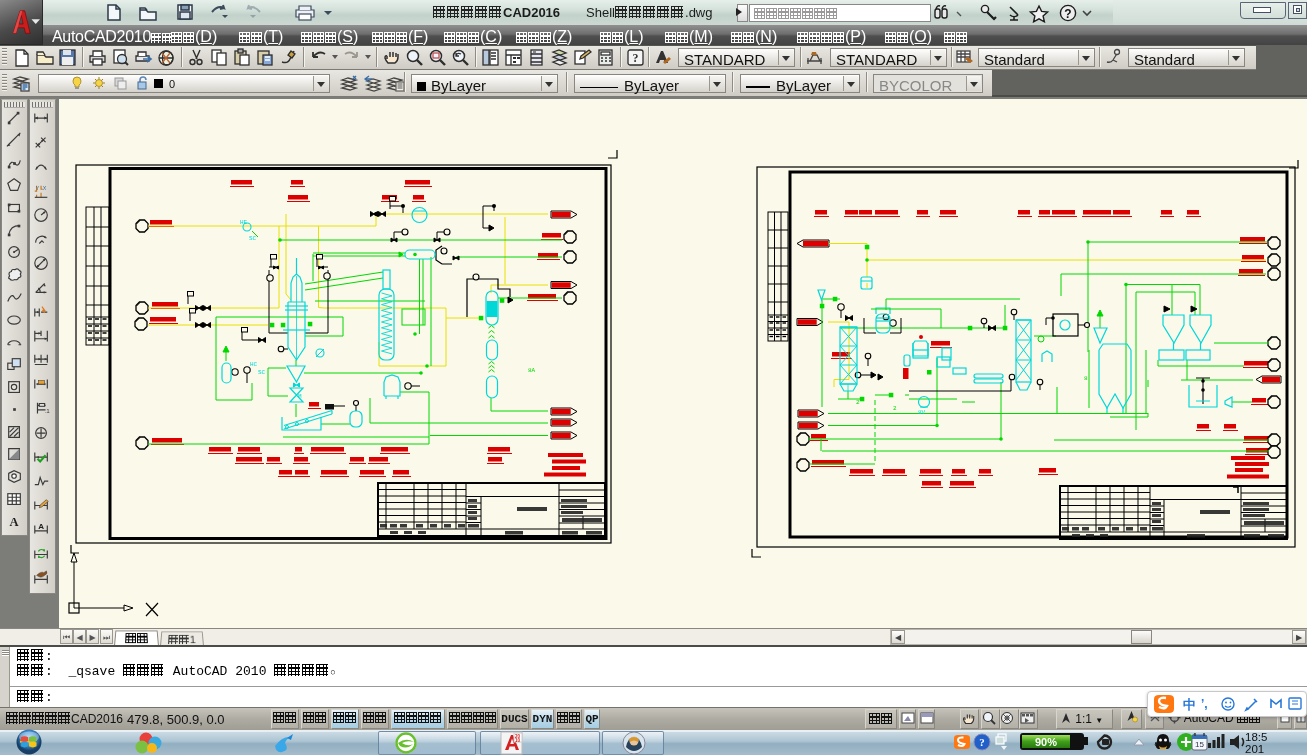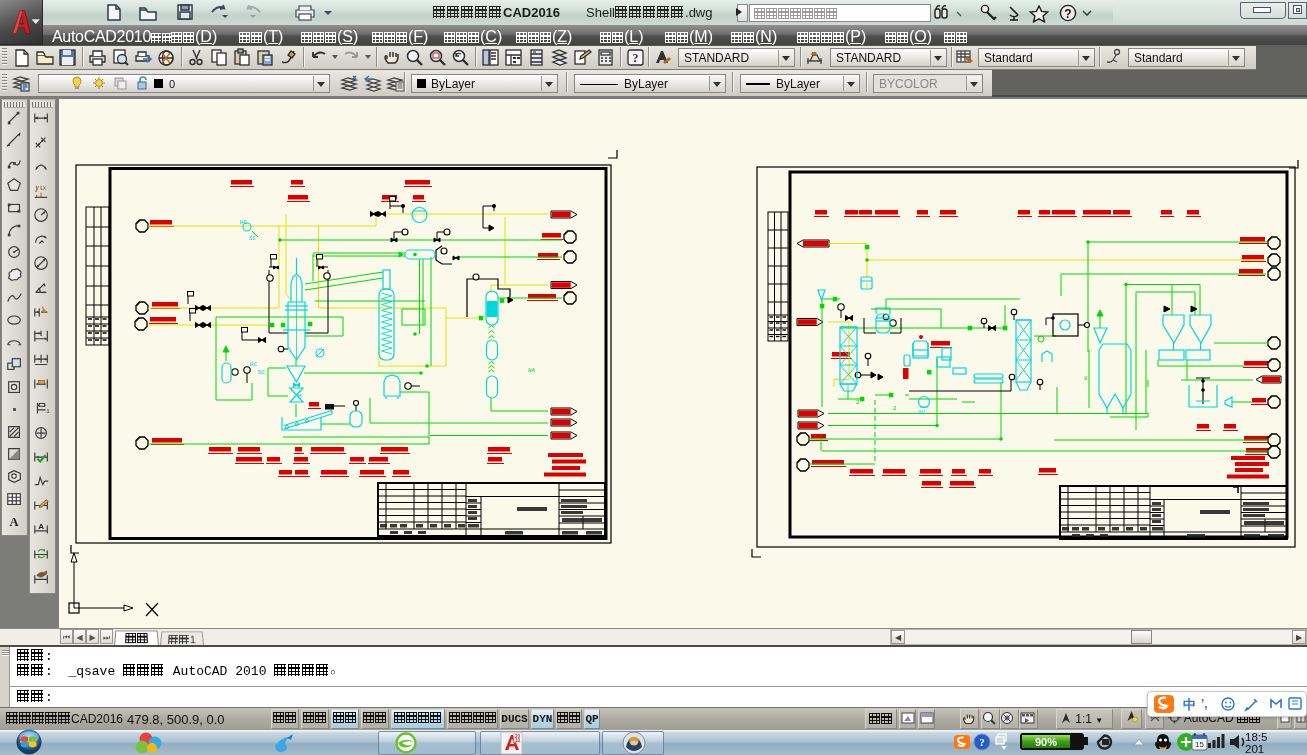--- a/index.html
+++ b/index.html
@@ -16,21 +16,21 @@
  background:linear-gradient(160deg,#8a8a8a,#4a4a4a 55%,#2f2f2f);border-right:1px solid #2a2a2a;border-bottom:1px solid #2a2a2a;z-index:5}
 
 #row2{left:0;top:45px;width:1307px;height:25px;background:#62625e}
 #row2p{left:0;top:45px;width:1256px;height:25px;background:linear-gradient(#e9e7e1,#cfccc5);border-top:1px solid #55554f;border-bottom:1px solid #7d7a74}
 #row3{left:0;top:70px;width:1307px;height:27px;background:#62625e;border-bottom:2px solid #4b4b47}
 #row3p{left:0;top:70px;width:992px;height:27px;background:linear-gradient(#e9e7e1,#cfccc5);border-bottom:1px solid #7d7a74}
 .sep2{position:absolute;top:47px;width:1px;height:20px;background:#8f8c86;box-shadow:1px 0 0 #f5f3ee}
 .grip{position:absolute;width:5px;height:18px;
  background:repeating-linear-gradient(180deg,#8a8781 0 1px,#f2f0ea 1px 2px,transparent 2px 3px)}
 .combo{position:absolute;height:19px;background:linear-gradient(#ffffff,#e2e0da 70%,#d4d2cb);
- border:1px solid #898681;font-size:12px;color:#111;white-space:nowrap}
+ border:1px solid #898681;font-size:15px;color:#111;white-space:nowrap}
 .combo .tx{position:absolute;left:5px;top:2px}
 .combo .da{position:absolute;right:1px;top:1px;bottom:1px;width:15px;background:linear-gradient(#f6f5f1,#d9d6cf);border-left:1px solid #9a978f}
 .combo .da:after{content:"";position:absolute;left:3px;top:6px;border:4px solid transparent;border-top:5px solid #333}
 
 #canvas{left:59px;top:99px;width:1248px;height:529px;background:#fbf9ea}
 .tbpanel{position:absolute;width:27px;background:linear-gradient(90deg,#e8e6e0,#d2cfc8);
  border:1px solid #898681;border-top:1px solid #b5b2ac}
 .tbgrip{height:7px;margin:1px 2px 0 2px;border-bottom:1px solid #aaa;
  background:repeating-linear-gradient(90deg,#76736e 0 1px,#e8e6e0 1px 3px);background-size:100% 5px;background-repeat:no-repeat;background-position:0 1px}
 

